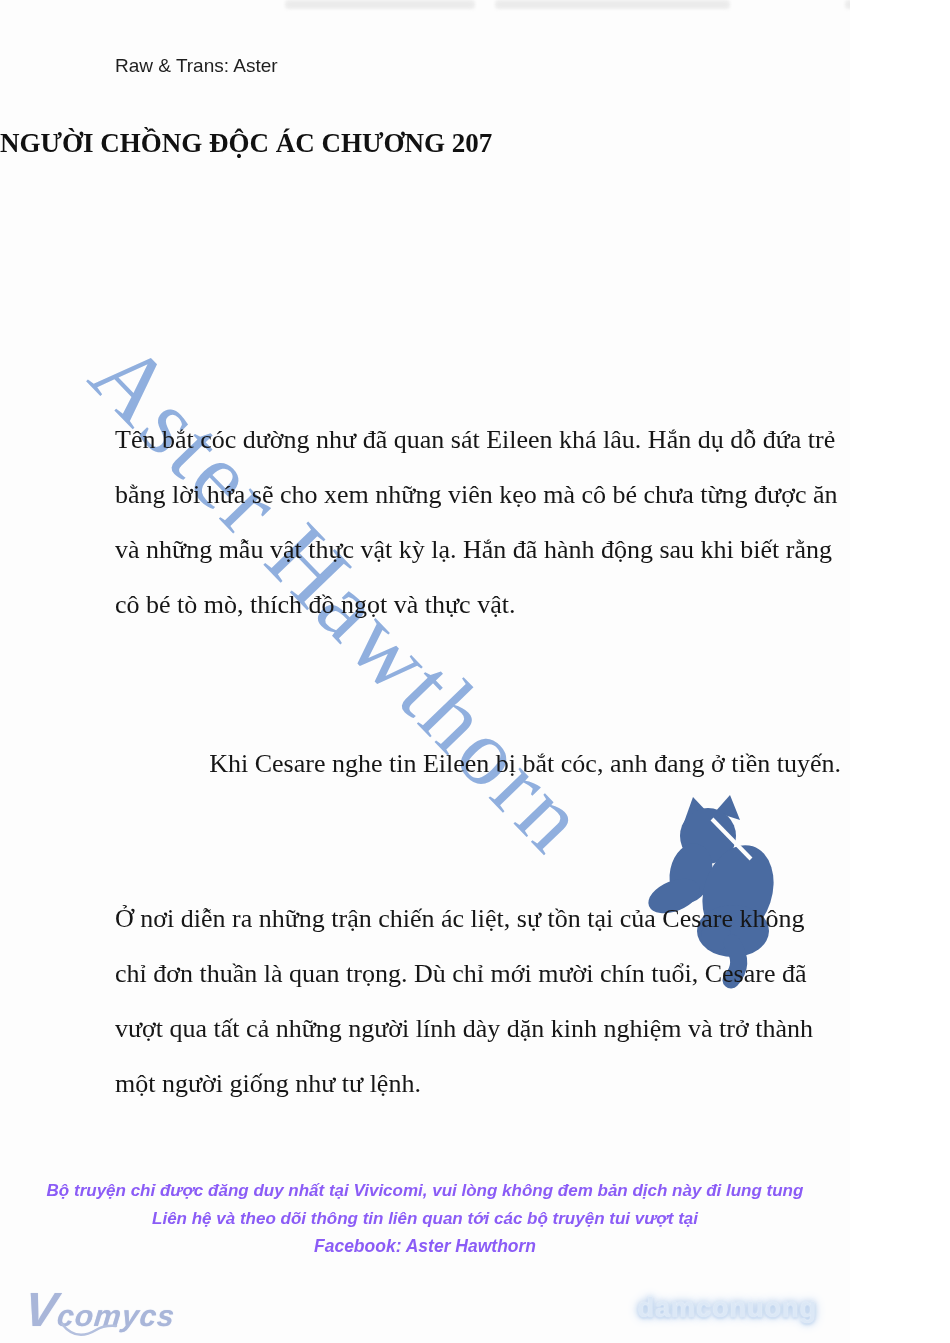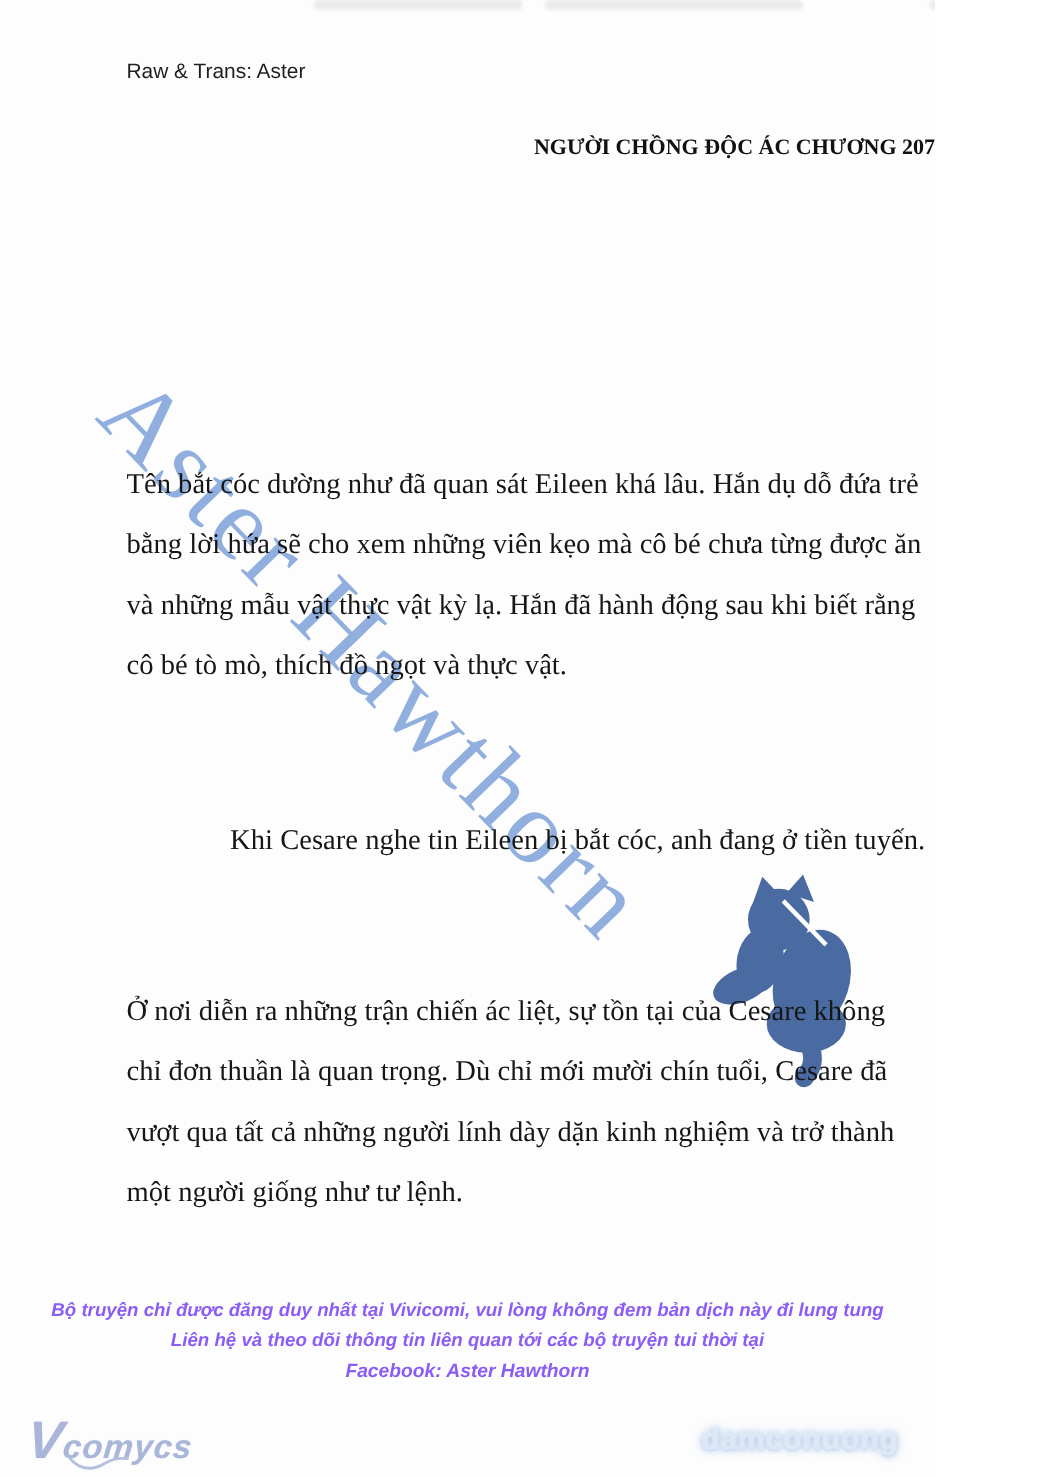--- a/index.html
+++ b/index.html
@@ -23,25 +23,24 @@
   .smudge.s3 { left:845px; width:100px; }
 
   .credit {
     position:absolute; left:115px; top:55px;
     font-family:"Liberation Sans", sans-serif;
     font-size:19px; color:#1f1f1f;
   }
 
   .title {
     position:absolute; left:0; right:0; top:110px;
-    text-align:right;
-    font-size:20px; font-weight:bold;
+    text-align:left;
+    font-size:27px; font-weight:bold;
     letter-spacing:0px; color:#111;
     z-index:3;
-    margin-left:36px;
   }
 
   .watermark {
     position:absolute; left:148px; top:320px;
     font-size:95px; letter-spacing:4px;
     color:rgba(124,161,216,0.85);
     white-space:nowrap;
     transform:rotate(46deg);
     transform-origin:0 0;
     z-index:1;
@@ -128,21 +127,21 @@
     </g>
     <path d="M97,150 C106,164 106,176 96,187" fill="none" stroke="#4a6ba1" stroke-width="17" stroke-linecap="round"></path>
     <line x1="77" y1="26" x2="116" y2="66" stroke="#fdfdfd" stroke-width="4"></line>
   </svg>
 
   <p class="para p2">Tên bắt cóc dường như đã quan sát Eileen khá lâu. Hắn dụ dỗ đứa trẻ bằng lời hứa sẽ cho xem những viên kẹo mà cô bé chưa từng được ăn và những mẫu vật thực vật kỳ lạ. Hắn đã hành động sau khi biết rằng cô bé tò mò, thích đồ ngọt và thực vật.</p>
   <p class="para p3">Khi Cesare nghe tin Eileen bị bắt cóc, anh đang ở tiền tuyến.</p>
   <p class="para p4">Ở nơi diễn ra những trận chiến ác liệt, sự tồn tại của Cesare không chỉ đơn thuần là quan trọng. Dù chỉ mới mười chín tuổi, Cesare đã vượt qua tất cả những người lính dày dặn kinh nghiệm và trở thành một người giống như tư lệnh.</p>
 
   <div class="footer-line f1">Bộ truyện chỉ được đăng duy nhất tại Vivicomi, vui lòng không đem bản dịch này đi lung tung</div>
-  <div class="footer-line f2">Liên hệ và theo dõi thông tin liên quan tới các bộ truyện tui thời tại</div>
+  <div class="footer-line f2">Liên hệ và theo dõi thông tin liên quan tới các bộ truyện tui vượt tại</div>
   <div class="footer-line f3">Facebook: Aster Hawthorn</div>
 
   <div class="vcomycs">Vcomycs</div>
   <svg class="vcomycs-swash" width="60" height="20" viewBox="0 0 60 20" xmlns="http://www.w3.org/2000/svg">
     <path d="M2,2 q14,18 34,6 q8,-5 20,-4" fill="none" stroke="#b4c0de" stroke-width="2.5" stroke-linecap="round"></path>
   </svg>
 
   <div class="damconuong">damconuong</div>
 
 </div>

